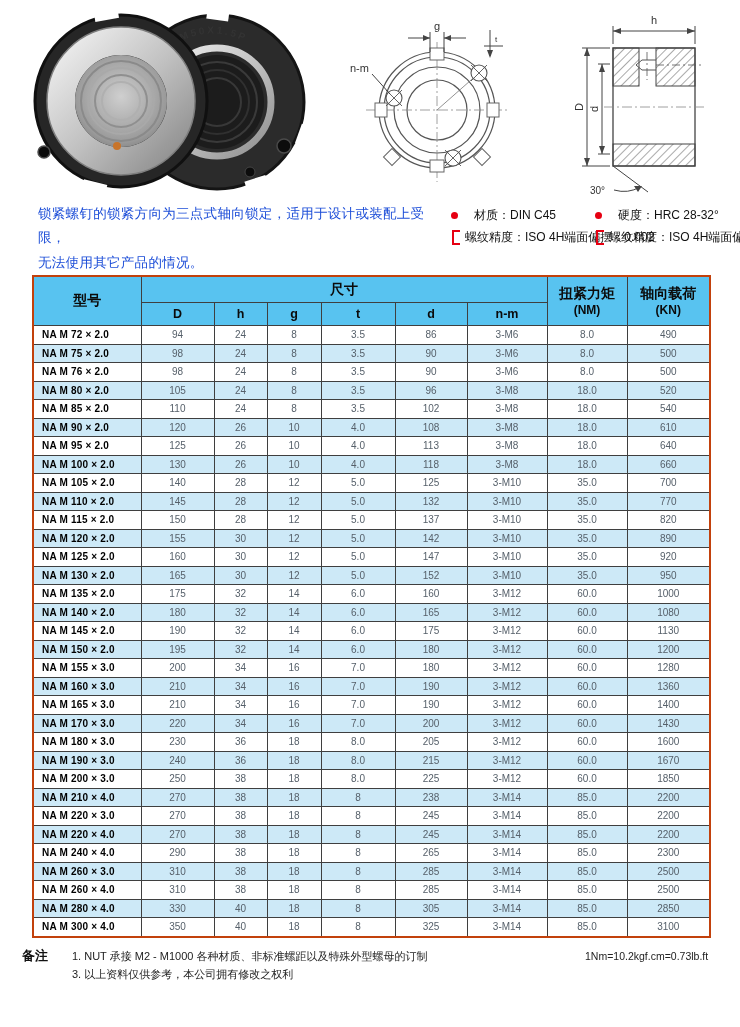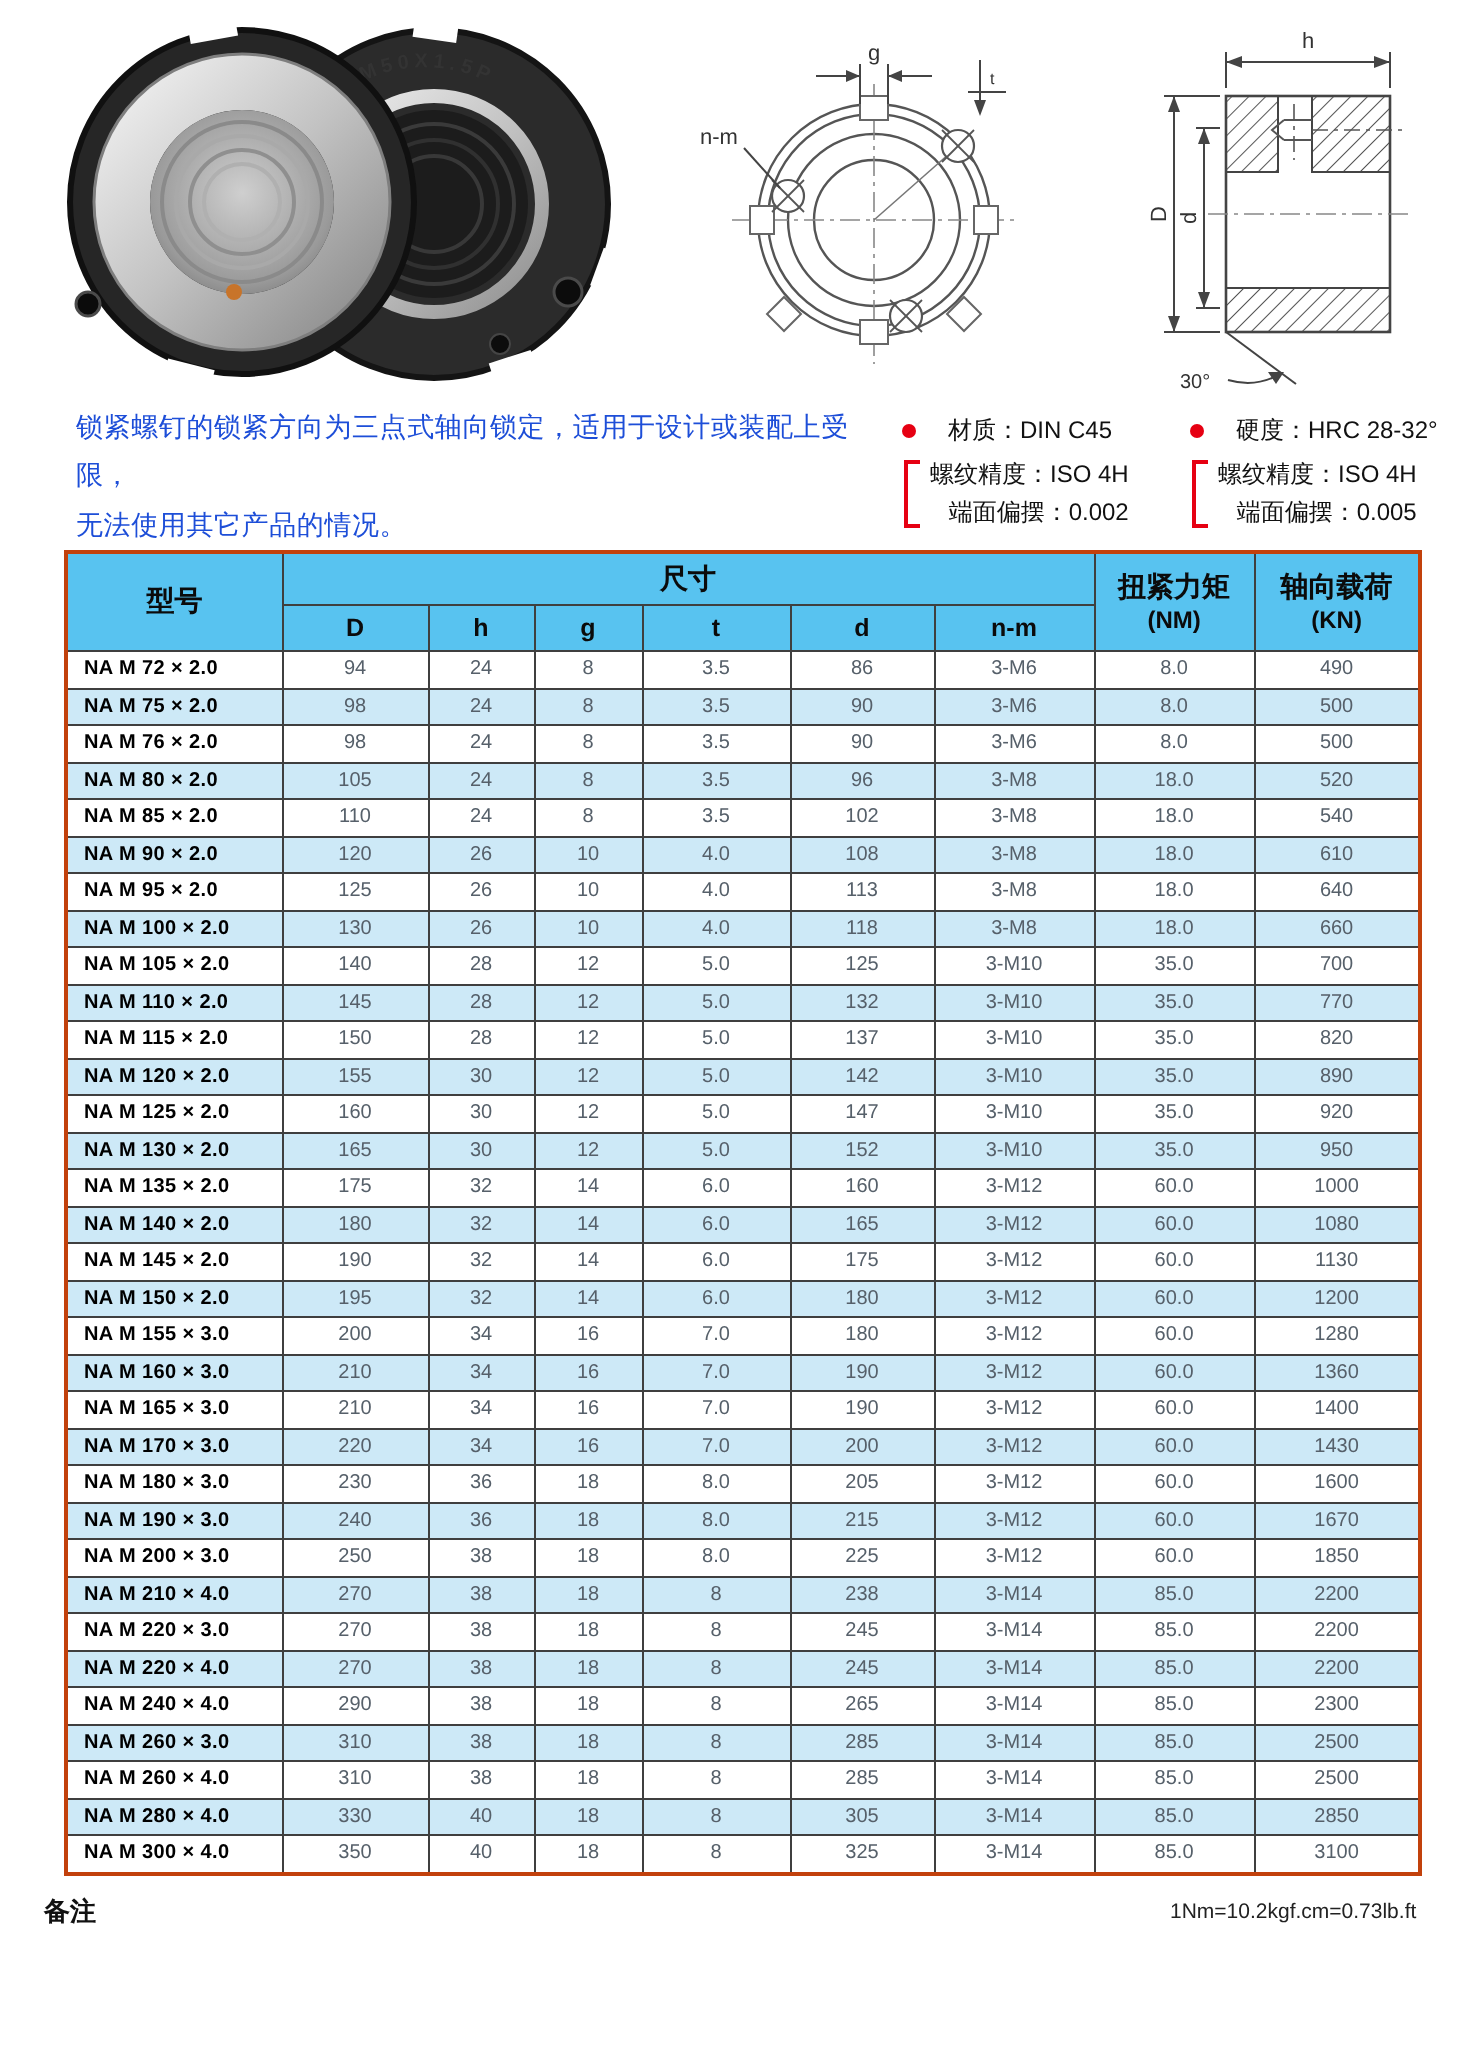--- a/index.html
+++ b/index.html
@@ -18,21 +18,21 @@
   .desc{position:absolute;left:38px;top:202px;width:410px;font-size:13.5px;
         line-height:1.8;color:#1d4ed8;letter-spacing:.3px;}
 
   
   .specs{position:absolute;left:451px;top:207px;display:flex;gap:14px;}
   .spec-col{width:130px;font-size:12px;color:#111;}
   .spec-bullet{display:flex;align-items:center;gap:16px;margin-bottom:4px;white-space:nowrap;}
   .dot{width:7px;height:7px;border-radius:50%;background:#e60012;flex:0 0 auto;}
   .spec-bracket{display:flex;align-items:stretch;}
   .bracket{width:6px;border:2px solid #e60012;border-right:none;margin:2px 5px 2px 1px;flex:0 0 auto;}
-  .bracket-lines{display:flex;flex-direction:column;justify-content:space-between;line-height:1.6;white-space:nowrap;text-align:right;}
+  .bracket-lines{display:flex;flex-direction:row;justify-content:space-between;line-height:1.6;white-space:nowrap;}
 
   
   .spec-table{position:absolute;left:32px;top:275px;width:677px;border-collapse:collapse;
               table-layout:fixed;border:2px solid #c2410c;}
   .spec-table th,.spec-table td{border:1px solid #3f3f3f;padding:0;}
   .spec-table thead th{background:#58c3f0;color:#0b0b0b;font-weight:bold;}
   .th-top{font-size:14px;height:25px;}
   .subhead th{font-size:12.5px;height:22px;}
   .unit{font-size:12px;font-weight:bold;}
   .spec-table tbody td{height:17.5px;font-size:10px;color:#56606a;text-align:center;background:#fff;}
@@ -650,16 +650,18 @@
           <td>325</td>
           <td>3-M14</td>
           <td>85.0</td>
           <td>3100</td>
         </tr>
       </tbody>
   </table>
 
   <div class="notes-label">备注</div>
   <div class="notes-items">
+      <div>1. NUT 承接 M2 - M1000 各种材质、非标准螺距以及特殊外型螺母的订制</div>
+      <div>3. 以上资料仅供参考，本公司拥有修改之权利</div>
     </div>
   <div class="conversion">1Nm=10.2kgf.cm=0.73lb.ft</div>
 
 </div>
 
 </body></html>

